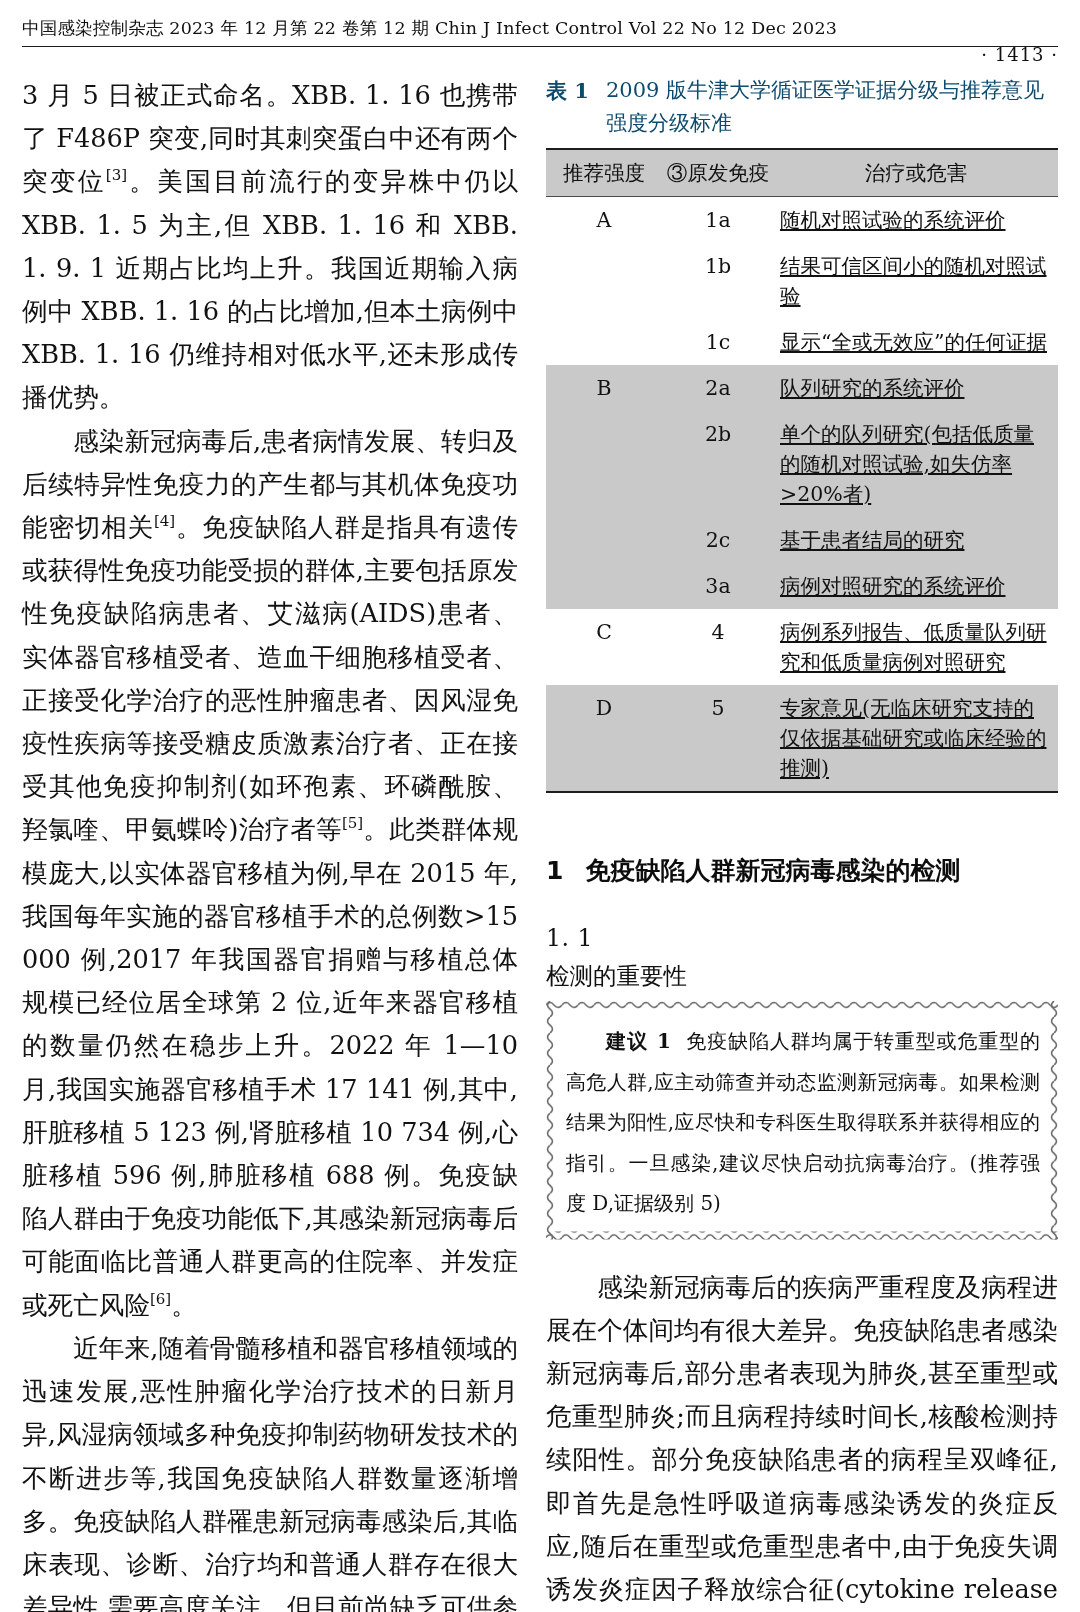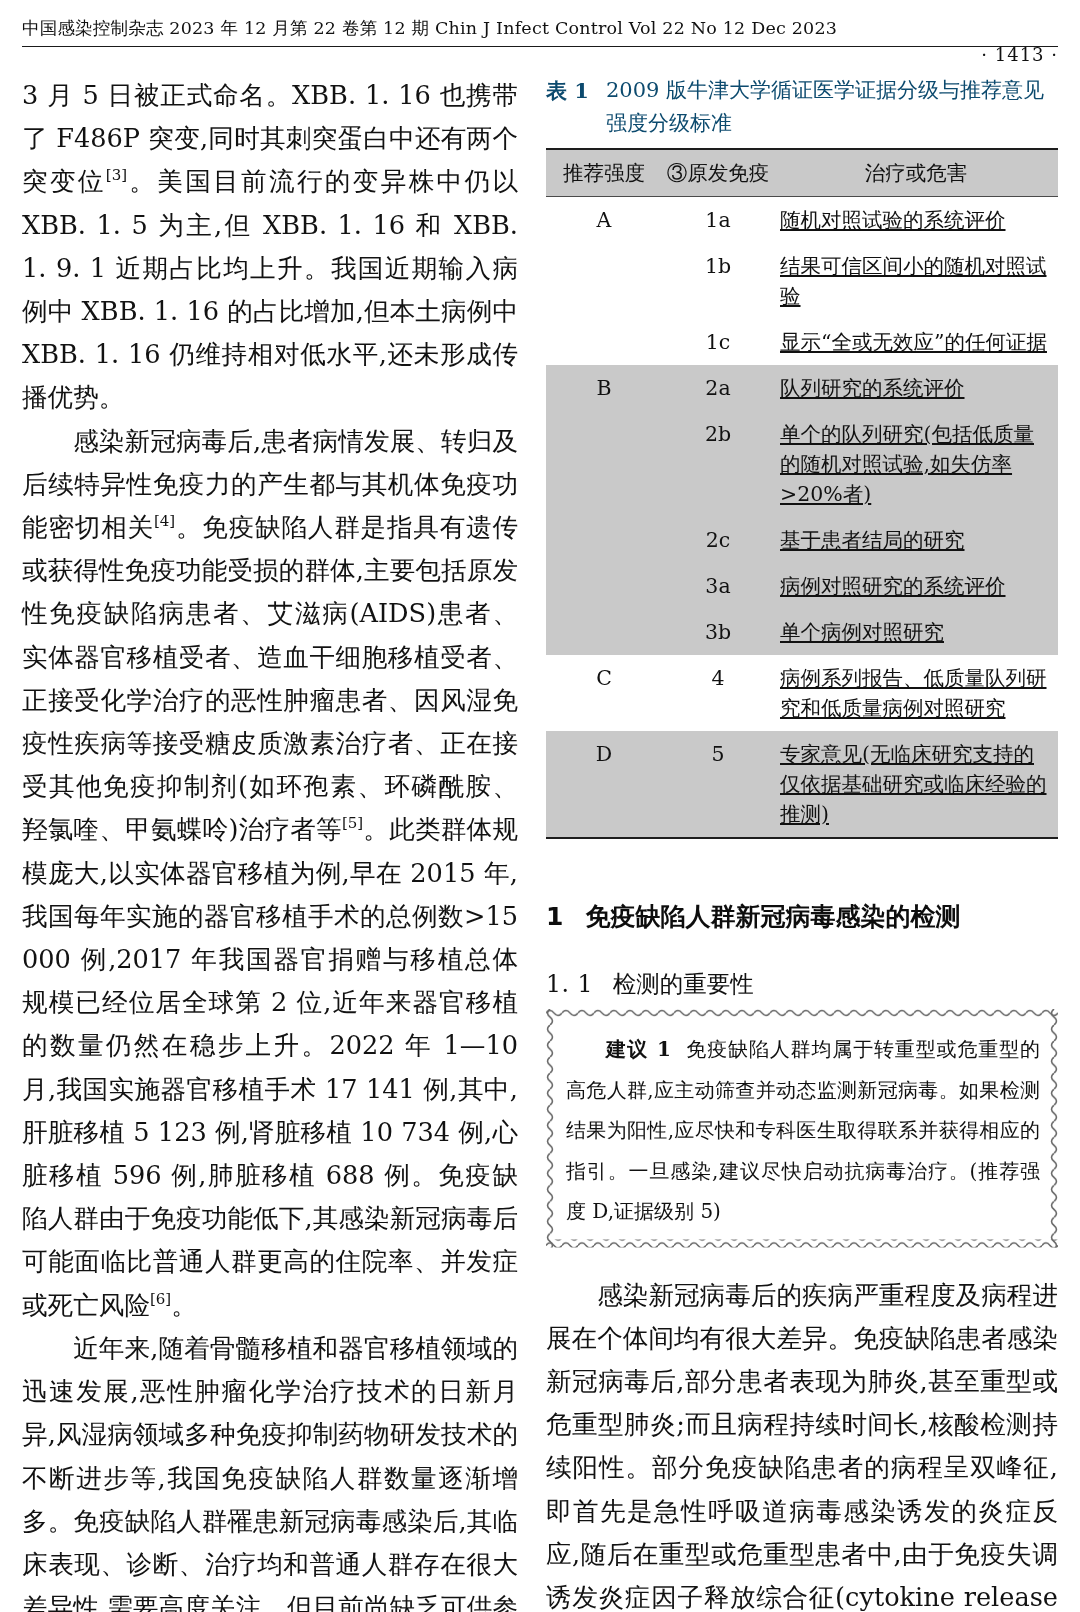--- a/index.html
+++ b/index.html
@@ -135,20 +135,21 @@
     align-items: baseline;
   }
   .h1 .num { margin-right: 22px; }
   .h2 {
     font-size: 23.5px;
     line-height: 38px;
     color: #111;
     display: flex;
     align-items: baseline;
     font-family: "DejaVu Serif", "Liberation Serif", serif;
+    flex-direction: column;
   }
   .h2 .num { margin-right: 20px; letter-spacing: 0.5px; }
 
   
   .recbox {
     position: relative;
     padding: 20px 18px 16px 20px;
     margin-top: 6px;
   }
   .recbox .rb-inner {
@@ -238,25 +239,20 @@
       </tr>
       <tr class="shade">
         <td class="g"></td>
         <td class="g">2c</td>
         <td class="desc">基于患者结局的研究</td>
       </tr>
       <tr class="shade">
         <td class="g"></td>
         <td class="g">3a</td>
         <td class="desc">病例对照研究的系统评价</td>
-      </tr>
-      <tr class="shade">
-        <td class="g"></td>
-        <td class="g">3b</td>
-        <td class="desc">单个病例对照研究</td>
       </tr>
       <tr class="plain">
         <td class="g">C</td>
         <td class="g">4</td>
         <td class="desc">病例系列报告、低质量队列研究和低质量病例对照研究</td>
       </tr>
       <tr class="shade last">
         <td class="g">D</td>
         <td class="g">5</td>
         <td class="desc">专家意见(无临床研究支持的仅依据基础研究或临床经验的推测)</td>

